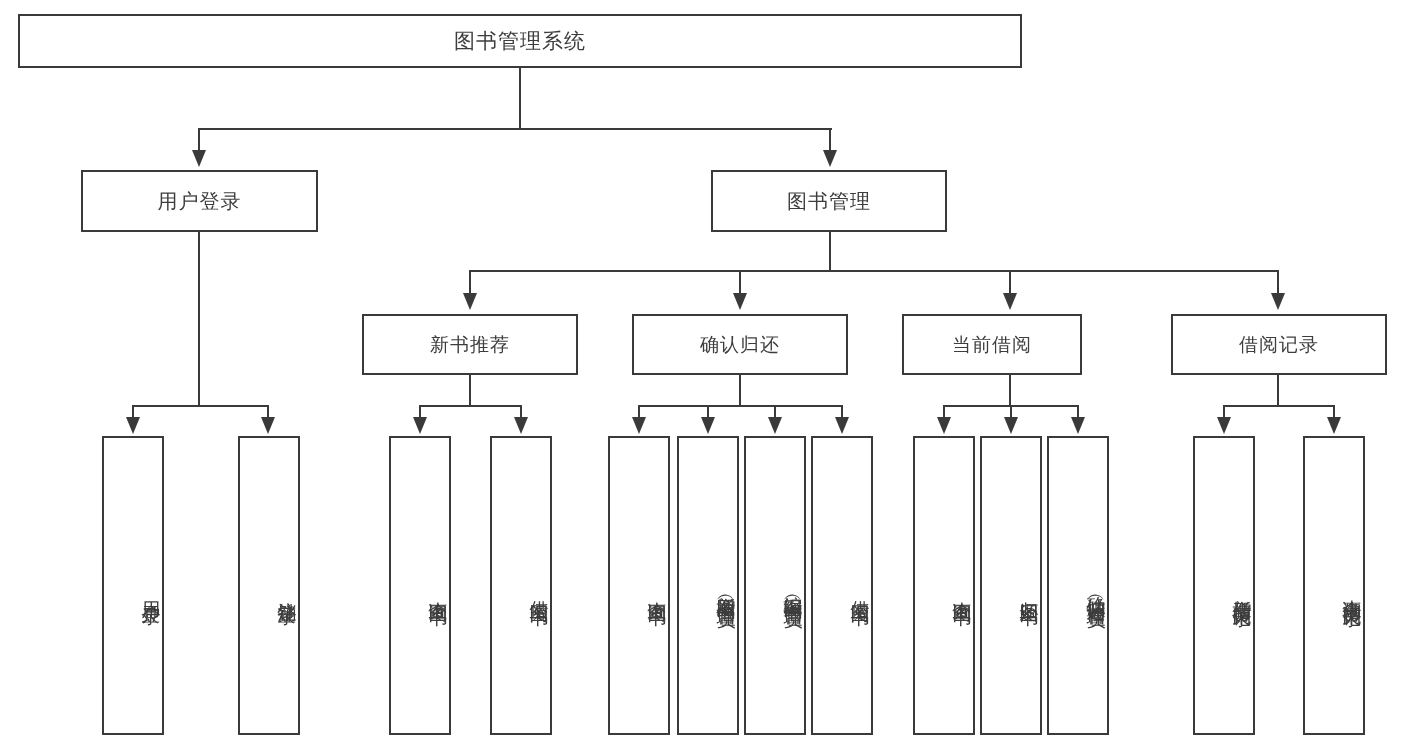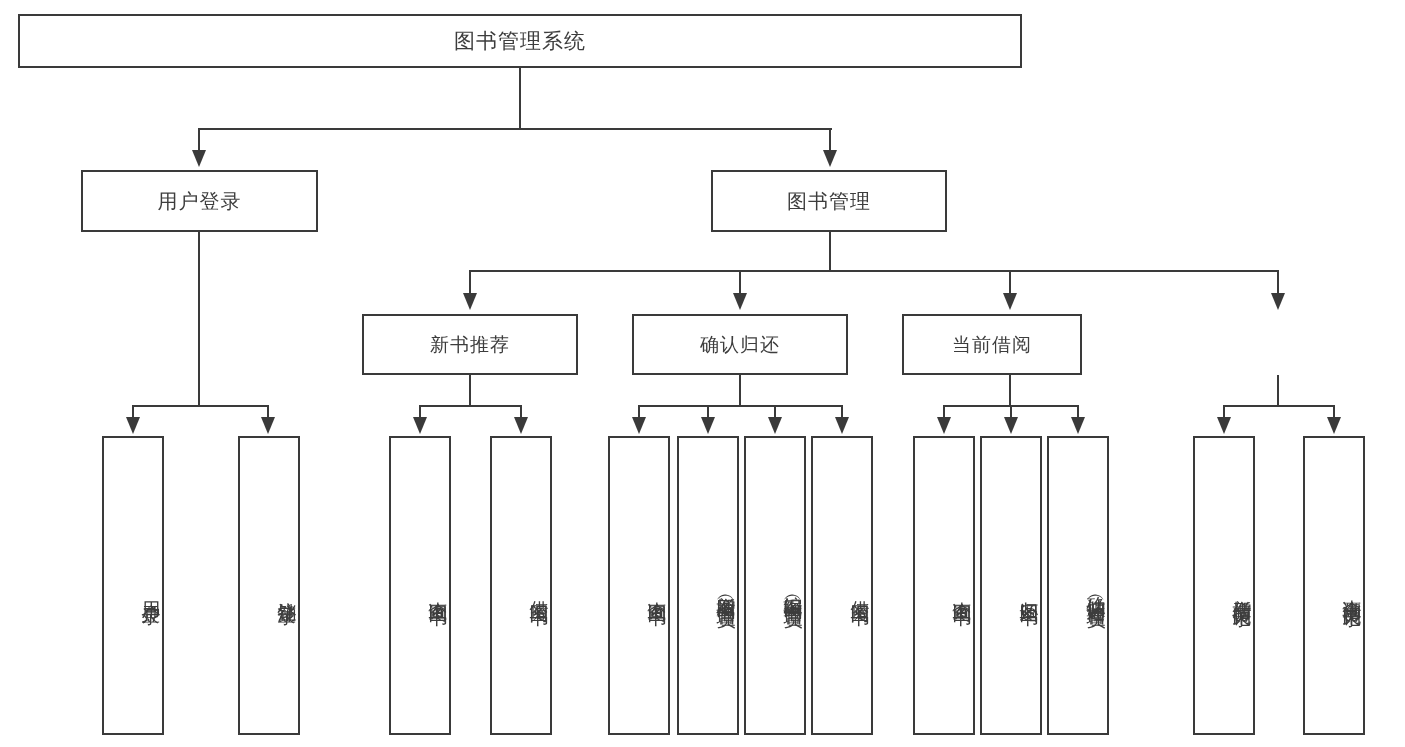--- a/index.html
+++ b/index.html
@@ -118,20 +118,23 @@
 
   <div class="node lvl3" style="left:362px; top:314px; width:216px; height:61px;">
     <span>新书推荐</span>
   </div>
   <div class="node lvl3" style="left:632px; top:314px; width:216px; height:61px;">
     <span>确认归还</span>
   </div>
   <div class="node lvl3" style="left:902px; top:314px; width:180px; height:61px;">
     <span>当前借阅</span>
   </div>
+  <div class="node lvl3" style="left:1171px; top:314px; width:216px; height:61px;">
+    <span>借阅记录</span>
+  </div>
 
   <div class="vline" style="left:469px; top:375px; width:2px; height:30px;"></div>
   <div class="hline" style="left:419px; top:405px; width:103px; height:2px;"></div>
   <div class="vline" style="left:419px; top:405px; width:2px; height:14px;"></div>
   <div class="arrow" style="left:413px; top:417px;"></div>
   <div class="vline" style="left:520px; top:405px; width:2px; height:14px;"></div>
   <div class="arrow" style="left:514px; top:417px;"></div>
 
   <div class="vline" style="left:739px; top:375px; width:2px; height:30px;"></div>
   <div class="hline" style="left:638px; top:405px; width:205px; height:2px;"></div>

